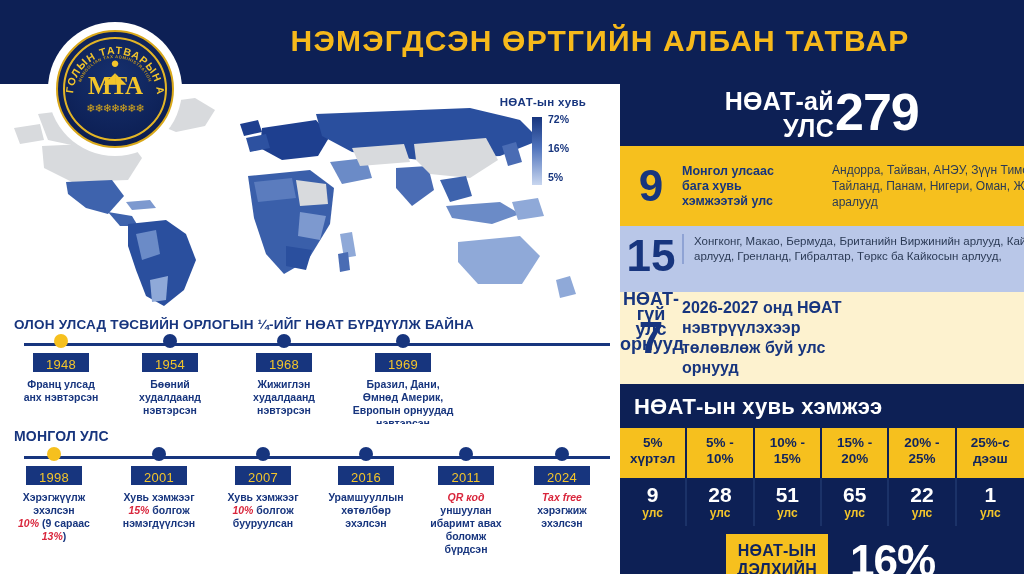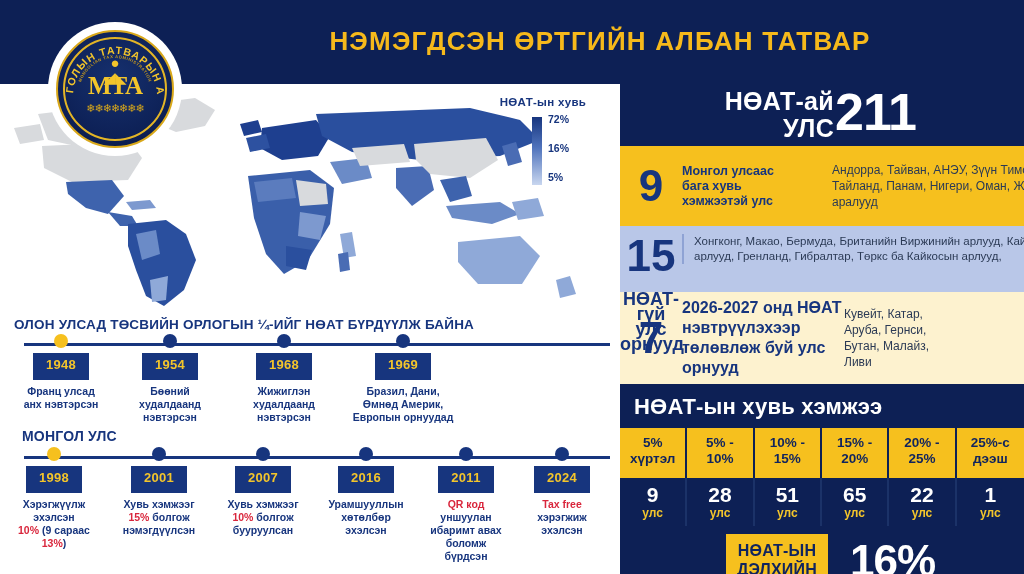--- a/index.html
+++ b/index.html
@@ -8,21 +8,21 @@
     width:1024px; height:574px; overflow:hidden;
     font-family:"Liberation Sans","DejaVu Sans",sans-serif;
     background:#0d2055;
   }
   #page { position:relative; width:1024px; height:574px; background:#0d2055; }
 
   
   .header { position:absolute; left:0; top:0; width:1024px; height:84px; background:#0d2055; }
   .header-title {
     position:absolute; left:230px; top:20px; width:740px; text-align:center;
-    color:#f6b91b; font-size:26px; font-weight:bold; letter-spacing:1.2px;
+    color:#f6b91b; font-size:30px; font-weight:bold; letter-spacing:1.2px;
     line-height:42px; white-space:nowrap;
   }
 
   
   .logo-wrap { position:absolute; left:48px; top:22px; width:134px; height:134px; z-index:40; }
   .logo-halo { position:absolute; left:0; top:0; width:134px; height:134px; border-radius:50%;
     background:#ffffff; }
   .logo-disc { position:absolute; left:8px; top:8px; width:118px; height:118px; border-radius:50%;
     background:radial-gradient(circle at 50% 40%, #16306e 0%, #0d2055 70%, #091636 100%);
     border:2px solid #d9a81a; }
@@ -51,23 +51,23 @@
 
   
   .tl-block { position:absolute; left:0; width:620px; background:#ffffff; }
   .tl-head { color:#17357e; font-weight:bold; letter-spacing:.2px; }
   .tl-rail { position:absolute; height:3px; background:#17357e; }
   .tl-item { position:absolute; text-align:center; }
   .tl-dot { width:14px; height:14px; border-radius:50%; background:#17357e;
     margin:0 auto; position:relative; top:-5px; }
   .tl-dot.gold { background:#f6c01e; }
   .tl-year { display:inline-block; background:#17357e; color:#f3c52b;
-    font-size:13px; font-weight:bold; padding:4px 13px 8px; letter-spacing:.3px; }
+    font-size:13px; font-weight:normal; padding:4px 13px 0; letter-spacing:.3px; }
   .tl-desc { margin-top:5px; color:#17357e; font-size:10.5px; font-weight:bold; line-height:13px; }
-  .tl-desc .hl { color:#d9263c; }
+  .tl-desc .hl { color:#d9263c;font-style:italic; }
 
   
   .right { position:absolute; left:620px; top:84px; width:486px; height:490px; background:#0d2055; }
 
   .rp-count { position:relative; height:62px; background:#0d2055; }
   .rp-count-label { position:absolute; left:24px; top:4px; width:190px; text-align:right;
     color:#ffffff; font-size:25px; font-weight:bold; line-height:27px; letter-spacing:.3px; }
   .rp-count-num { position:absolute; left:215px; top:-2px; color:#ffffff;
     font-size:52px; font-weight:bold; letter-spacing:-1px; }
 
@@ -223,21 +223,21 @@
       <div class="tl-desc">Жижиглэн<br>худалдаанд<br>нэвтэрсэн</div>
     </div>
     <div class="tl-item" style="left:334px; top:24px; width:138px;">
       <div class="tl-dot"></div>
       <div class="tl-year">1969</div>
       <div class="tl-desc">Бразил, Дани,<br>Өмнөд Америк,<br>Европын орнуудад<br>нэвтэрсэн</div>
     </div>
   </div>
 
   <div class="tl-block" style="top:424px; height:150px;">
-    <div class="tl-head" style="position:absolute; left:14px; top:4px; font-size:14px;margin-left:8px;">МОНГОЛ УЛС</div>
+    <div class="tl-head" style="position:absolute; left:14px; top:4px; font-size:14px;">МОНГОЛ УЛС</div>
     <div class="tl-rail" style="left:24px; top:32px; width:586px;"></div>
 
     <div class="tl-item" style="left:0px; top:28px; width:108px;">
       <div class="tl-dot gold"></div>
       <div class="tl-year">1998</div>
       <div class="tl-desc">Хэрэгжүүлж<br>эхэлсэн<br><span class="hl">10%</span> (9 сараас<br><span class="hl">13%</span>)</div>
     </div>
     <div class="tl-item" style="left:104px; top:28px; width:110px;">
       <div class="tl-dot"></div>
       <div class="tl-year">2001</div>
@@ -262,39 +262,38 @@
       <div class="tl-dot"></div>
       <div class="tl-year">2024</div>
       <div class="tl-desc"><span class="hl">Tax free</span><br>хэрэгжиж<br>эхэлсэн</div>
     </div>
   </div>
 
   <div class="right">
 
     <div class="rp-count">
       <div class="rp-count-label">НӨАТ-ай<br>УЛС</div>
-      <div class="rp-count-num">211</div>
+      <div class="rp-count-num">279</div>
     </div>
 
     <div class="band band9">
       <div class="band-num">9</div>
       <div class="band-mid">Монгол улсаас<br>бага хувь<br>хэмжээтэй улс</div>
       <div class="band-list">Андорра, Тайван, АНЭУ, Зүүн Тимор, Тайланд, Панам, Нигери, Оман, Жерси аралууд</div>
     </div>
 
     <div class="band band15">
       <div class="band-num">15</div>
       <div class="band-list">Хонгконг, Макао, Бермуда, Британийн Виржинийн арлууд, Кайманы арлууд, Гренланд, Гибралтар, Төркс ба Кайкосын арлууд,</div>
       <div class="band15-foot">НӨАТ-гүй<br>улс<br>орнууд</div>
     </div>
 
     <div class="band band7">
       <div class="band-num">7</div>
       <div class="band-mid">2026-2027 онд НӨАТ<br>нэвтрүүлэхээр<br>төлөвлөж буй улс<br>орнууд</div>
-      <div class="band-list">Кувейт, Катар,<br>Аруба, Гернси,<br>Бутан, Малайз,<br>Ливи</div>
     </div>
 
     <div class="rate-title">НӨАТ-ын хувь хэмжээ</div>
 
     <div class="rate-table">
       <div class="rate-col">
         <div class="rate-head">5%<br>хүртэл</div>
         <div class="rate-cell">
           <div class="rate-val">9</div>
           <div class="rate-unit">улс</div>

